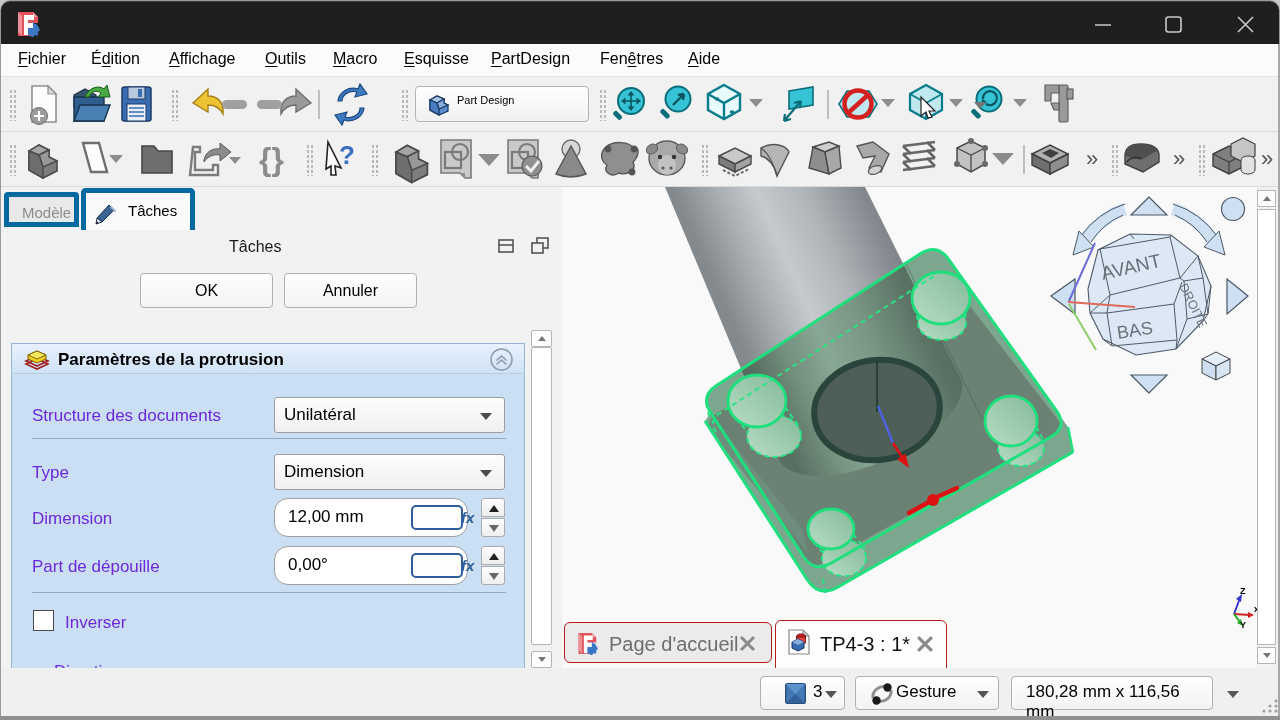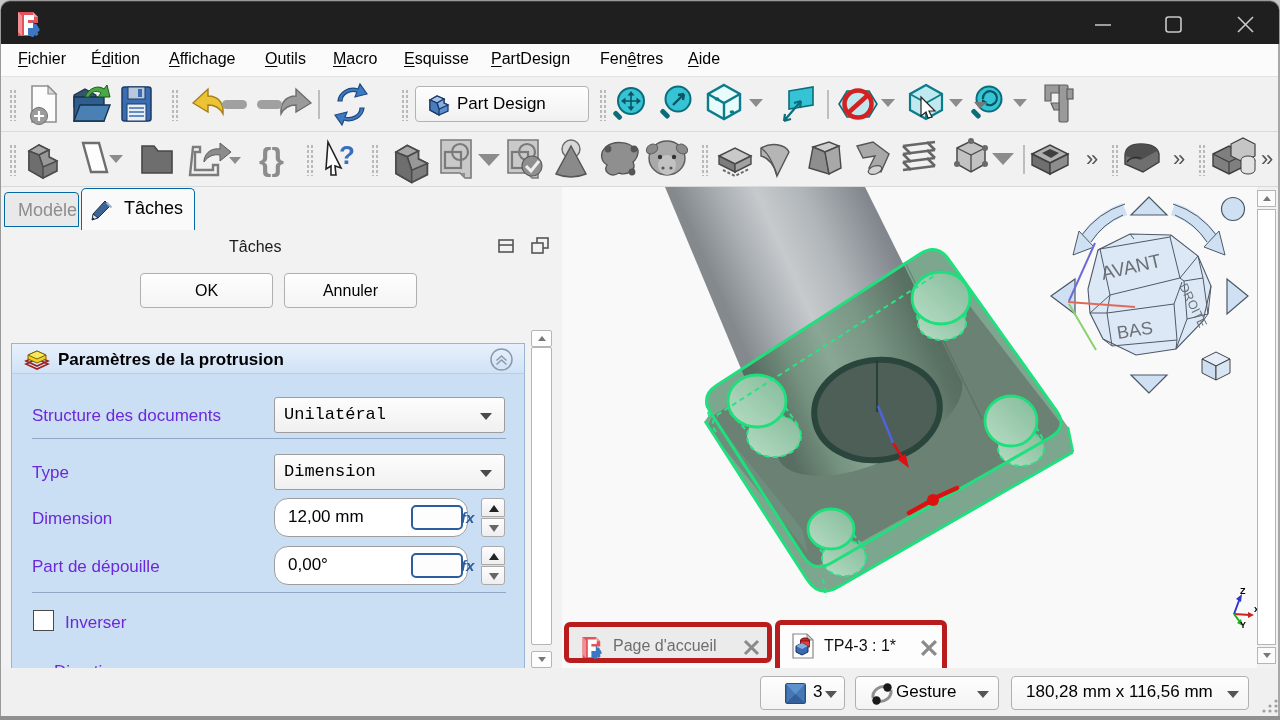--- a/index.html
+++ b/index.html
@@ -16,55 +16,55 @@
 
 #tb1 { position:absolute; left:1px; top:77px; width:1278px; height:55px; background:#f1f1f1; border-bottom:1px solid #d9d9d9; }
 #tb2 { position:absolute; left:1px; top:132px; width:1278px; height:55px; background:#f1f1f1; border-bottom:1px solid #d9d9d9; }
 .grip { position:absolute; width:7px; height:32px; top:12px;
   background-image:radial-gradient(circle,#b9b9b9 1.2px,transparent 1.4px);
   background-size:4px 5px; }
 .ddarrow { position:absolute; width:0; height:0; border-left:6px solid transparent; border-right:6px solid transparent; border-top:7px solid #8c8c8c; }
 .combo .ddarrow { border-top-color:#4a4a4a; }
 
 #wbcombo { position:absolute; left:414px; top:9px; width:174px; height:36px; background:linear-gradient(#fefefe,#f1f1f1); border:1px solid #b3b3b3; border-radius:4px; }
-#wbcombo span { position:absolute; left:41px; top:7px; font-size:17px; color:#000; }
+#wbcombo span { position:absolute; left:41px; top:7px; font-size:11px; color:#000; }
 
 #panel { position:absolute; left:1px; top:187px; width:561px; height:484px; background:#f2f2f2; }
-.tab { position:absolute; border:1px solid #0369a1; font-size:18px; }
+.tab { position:absolute; border:5px solid #0369a1; font-size:15px; }
 #tab-modele { left:3px; top:5px; width:75px; height:35px; background:#e9e9e9; border-radius:4px 4px 0 0; color:#8d8d8d; }
 #tab-taches { left:80px; top:1px; width:114px; height:42px; background:#fafafa; border-radius:5px 5px 0 0; border-bottom:none; color:#000; }
 #taches-title { position:absolute; left:228px; top:51px; font-size:16px; color:#1a1a1a; }
 .pbtn { position:absolute; top:86px; height:35px; background:linear-gradient(#fefefe,#f4f4f4); border:1px solid #b0b0b0; border-radius:4px; font-size:16px; color:#000; text-align:center; line-height:33px; }
 
 #sechead { position:absolute; left:10px; top:156px; width:514px; height:30px; background:linear-gradient(#e8f1fc,#cfe2f6); border:1px solid #9ab4d4; border-bottom:none; }
 #sechead b { position:absolute; left:46px; top:6px; font-size:17px; color:#000; }
 
 #form { position:absolute; left:10px; top:186px; width:514px; height:298px; overflow:hidden; background:#cbdff4; border:1px solid #9ab4d4; border-top:1px solid #b8cde6; }
 .flabel { position:absolute; font-size:17px; color:#6d28d9; }
 .fsep { position:absolute; left:20px; width:474px; height:1px; background:#90a8c4; }
 .combo { position:absolute; left:262px; width:231px; height:36px; background:linear-gradient(#fdfdfd,#f0f0f0); border:1px solid #9d9d9d; border-radius:3px; }
-.combo span { position:absolute; left:9px; top:7px; font-size:17px;font-family:Liberation Mono, monospace; }
+.combo span { position:absolute; left:9px; top:7px; font-size:17px; }
 .spin { position:absolute; left:262px; width:194px; height:39px; background:#fff; border:1px solid #9d9d9d; border-radius:14px; }
 .spin span { position:absolute; left:13px; top:8px; font-size:17px; }
 .fx { position:absolute; right:4px; top:6px; width:25px; height:25px; border:2px solid #2d5d9b; border-radius:5px; color:#2d5d9b; font-size:15px; font-style:italic; font-weight:bold; text-align:center; line-height:21px; background:#fdfdfd;padding-left:48px; }
 .updn { position:absolute; left:469px; width:24px; height:39px; }
 .updn .u, .updn .d { position:absolute; left:0; width:24px; height:19px; background:linear-gradient(#fdfdfd,#eee); border:1px solid #ababab; }
 .updn .u { top:0; border-radius:3px 3px 0 0; }
 .updn .d { top:19px; top:20px; border-radius:0 0 3px 3px; }
 .tri-u { position:absolute; left:7px; top:6px; width:0; height:0; border-left:5px solid transparent; border-right:5px solid transparent; border-bottom:7px solid #222; }
 .tri-d { position:absolute; left:7px; top:6px; width:0; height:0; border-left:5px solid transparent; border-right:5px solid transparent; border-top:7px solid #666; }
 #checkbox { position:absolute; left:21px; top:236px; width:21px; height:21px; background:#fff; border:1.5px solid #4a4a4a; }
 
 #pscroll { position:absolute; left:530px; top:143px; width:21px; height:338px; background:#f0f0f0; }
 
 #view { position:absolute; left:562px; top:187px; width:695px; height:481px; background:#f9f9f9; }
 
 #rscroll { position:absolute; left:1257px; top:190px; width:20px; height:481px; }
 
-.mditab { position:absolute; border:5px solid #b91c1c; border-radius:6px; font-size:16px;padding-left:17px; }
+.mditab { position:absolute; border:1px solid #b91c1c; border-radius:6px; font-size:20px;padding-left:17px; }
 
 #status { position:absolute; left:1px; top:668px; width:1278px; height:48px; background:#f0f0f0; }
 .scombo { position:absolute; top:8px; height:34px; background:linear-gradient(#fefefe,#f3f3f3); border:1px solid #b0b0b0; border-radius:4px; font-size:17px; color:#000; }
 #botedge { position:absolute; left:0; top:716px; width:1280px; height:4px; background:#909090; }
 </style>
 </head>
 <body>
 <div id="win">
 
   <div id="titlebar">
@@ -620,21 +620,21 @@
     </div>
     <div class="scombo" style="left:854px;width:144px">
       <svg class="abs" style="left:14px;top:5px" width="24" height="24" viewBox="0 0 24 24">
         <path d="M3 16 C2 9 9 3 17 5 M21 8 C22 15 15 21 7 19" fill="none" stroke="#909090" stroke-width="3"></path>
         <circle cx="17.5" cy="5.5" r="4.2" fill="#1a1a1a"></circle>
         <circle cx="6.5" cy="18.5" r="4.2" fill="#1a1a1a"></circle>
       </svg>
       <span style="position:absolute;left:40px;top:5px">Gesture</span>
       <div class="ddarrow" style="left:121px;top:14px;border-top-color:#555"></div>
     </div>
-    <div class="scombo" style="left:1010px;width:238px">
+    <div class="scombo" style="left:1010px;width:202px">
       <span style="position:absolute;left:14px;top:5px">180,28 mm x 116,56 mm</span>
       <div class="ddarrow" style="left:215px;top:14px;border-top-color:#555"></div>
     </div>
     <svg class="abs" style="left:1252px;top:30px" width="26" height="17" viewBox="0 0 26 17">
       <g fill="#a0a0a0">
         <circle cx="23" cy="3" r="1.6"></circle>
         <circle cx="17" cy="8" r="1.6"></circle>
           <circle cx="23" cy="8" r="1.6"></circle>
         <circle cx="11" cy="13" r="1.6"></circle>
           <circle cx="17" cy="13" r="1.6"></circle>

